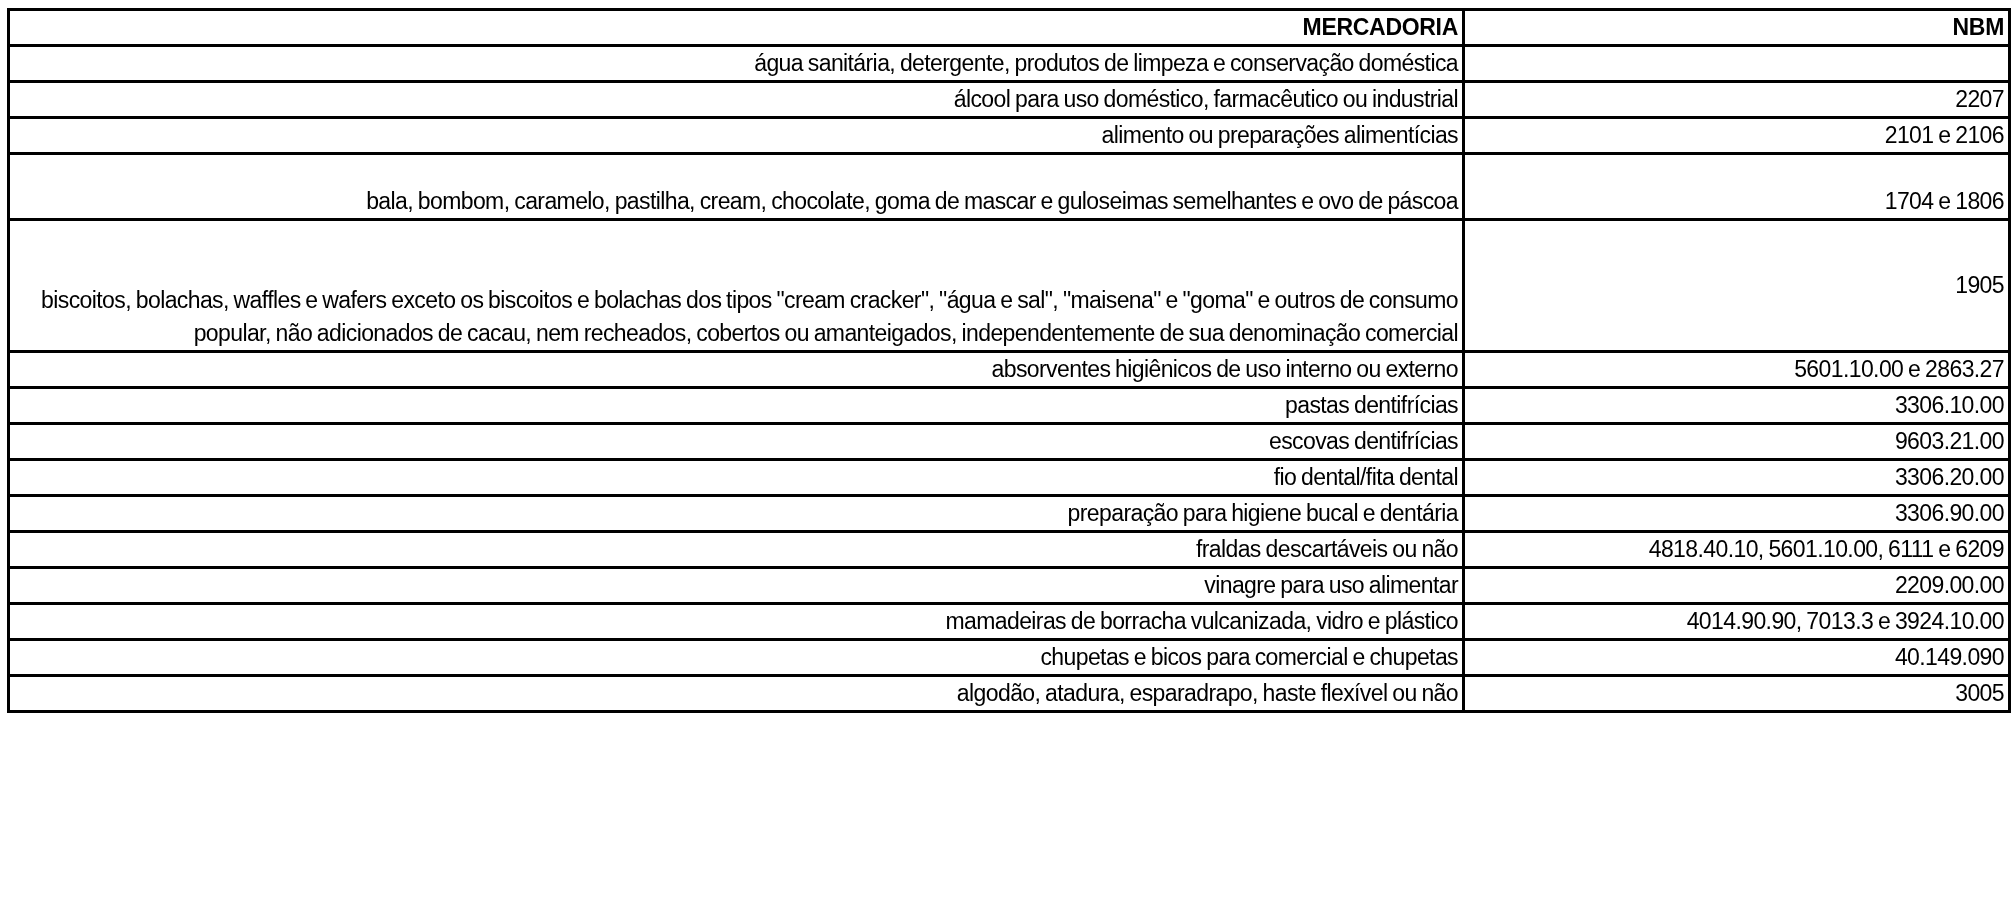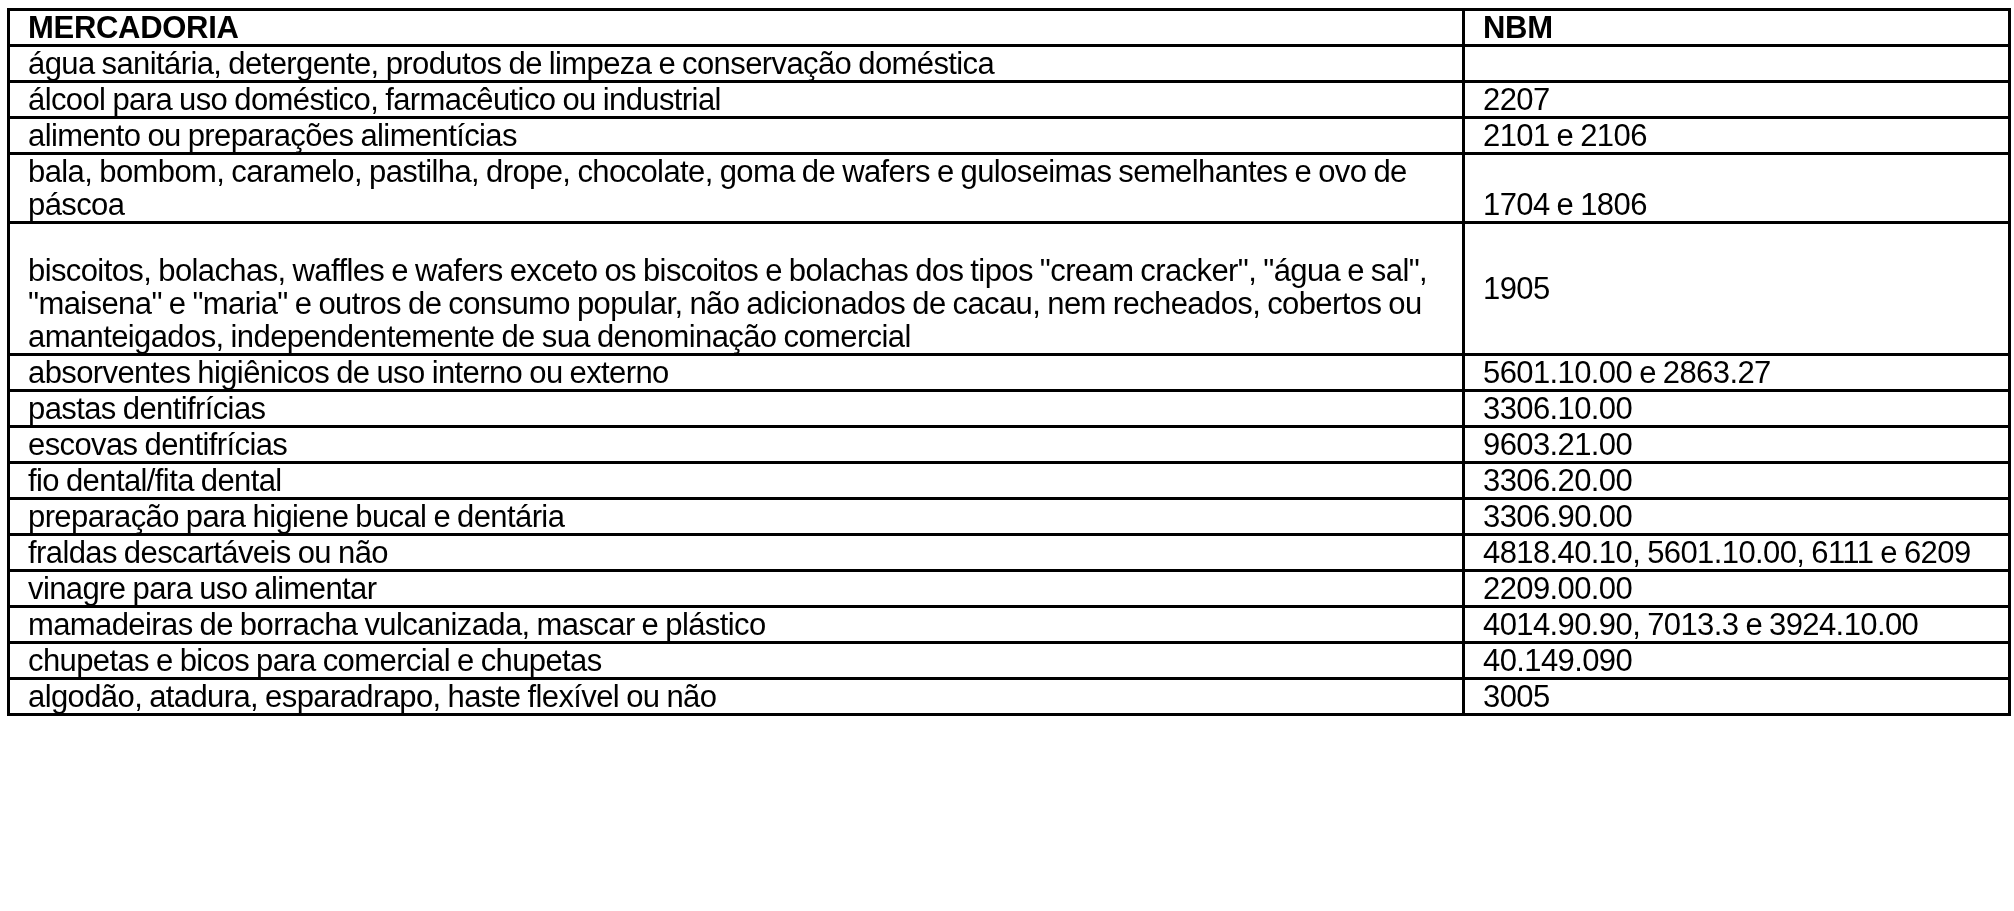--- a/index.html
+++ b/index.html
@@ -22,24 +22,24 @@
     }
     table {
       border-collapse: collapse;
       table-layout: fixed;
       width: 2001px;
     }
     col.c1 { width: 1455px; }
     col.c2 { width: 546px; }
     td, th {
       border: 3px solid #000000;
-      padding: 0 18px;
-      font-size: 31px;
+      padding: 0 4px;
+      font-size: 23px;
       line-height: 33px;
-      text-align: left;
+      text-align: right;
       vertical-align: bottom;
       font-weight: normal;
       white-space: normal;
       letter-spacing: -0.6px;
       word-spacing: -1px;
     }
     th {
       font-weight: bold;
       height: 30px;
       letter-spacing: -0.3px;
@@ -71,25 +71,25 @@
       </tr>
       <tr class="h1">
         <td>álcool para uso doméstico, farmacêutico ou industrial</td>
         <td>2207</td>
       </tr>
       <tr class="h1">
         <td>alimento ou preparações alimentícias</td>
         <td>2101 e 2106</td>
       </tr>
       <tr class="h2">
-        <td>bala, bombom, caramelo, pastilha, drope, chocolate, goma de wafers e guloseimas semelhantes e ovo de páscoa</td>
+        <td>bala, bombom, caramelo, pastilha, cream, chocolate, goma de mascar e guloseimas semelhantes e ovo de páscoa</td>
         <td>1704 e 1806</td>
       </tr>
       <tr class="h4">
-        <td>biscoitos, bolachas, waffles e wafers exceto os biscoitos e bolachas dos tipos "cream cracker", "água e sal", "maisena" e "maria" e outros de consumo popular, não adicionados de cacau, nem recheados, cobertos ou amanteigados, independentemente de sua denominação comercial</td>
+        <td>biscoitos, bolachas, waffles e wafers exceto os biscoitos e bolachas dos tipos "cream cracker", "água e sal", "maisena" e "goma" e outros de consumo popular, não adicionados de cacau, nem recheados, cobertos ou amanteigados, independentemente de sua denominação comercial</td>
         <td class="mid">1905</td>
       </tr>
       <tr class="h1">
         <td>absorventes higiênicos de uso interno ou externo</td>
         <td>5601.10.00 e 2863.27</td>
       </tr>
       <tr class="h1">
         <td>pastas dentifrícias</td>
         <td>3306.10.00</td>
       </tr>
@@ -107,21 +107,21 @@
       </tr>
       <tr class="h1">
         <td>fraldas descartáveis ou não</td>
         <td>4818.40.10, 5601.10.00, 6111 e 6209</td>
       </tr>
       <tr class="h1">
         <td>vinagre para uso alimentar</td>
         <td>2209.00.00</td>
       </tr>
       <tr class="h1">
-        <td>mamadeiras de borracha vulcanizada, mascar e plástico</td>
+        <td>mamadeiras de borracha vulcanizada, vidro e plástico</td>
         <td>4014.90.90, 7013.3 e 3924.10.00</td>
       </tr>
       <tr class="h1">
         <td>chupetas e bicos para comercial e chupetas</td>
         <td>40.149.090</td>
       </tr>
       <tr class="h1">
         <td>algodão, atadura, esparadrapo, haste flexível ou não</td>
         <td>3005</td>
       </tr>

